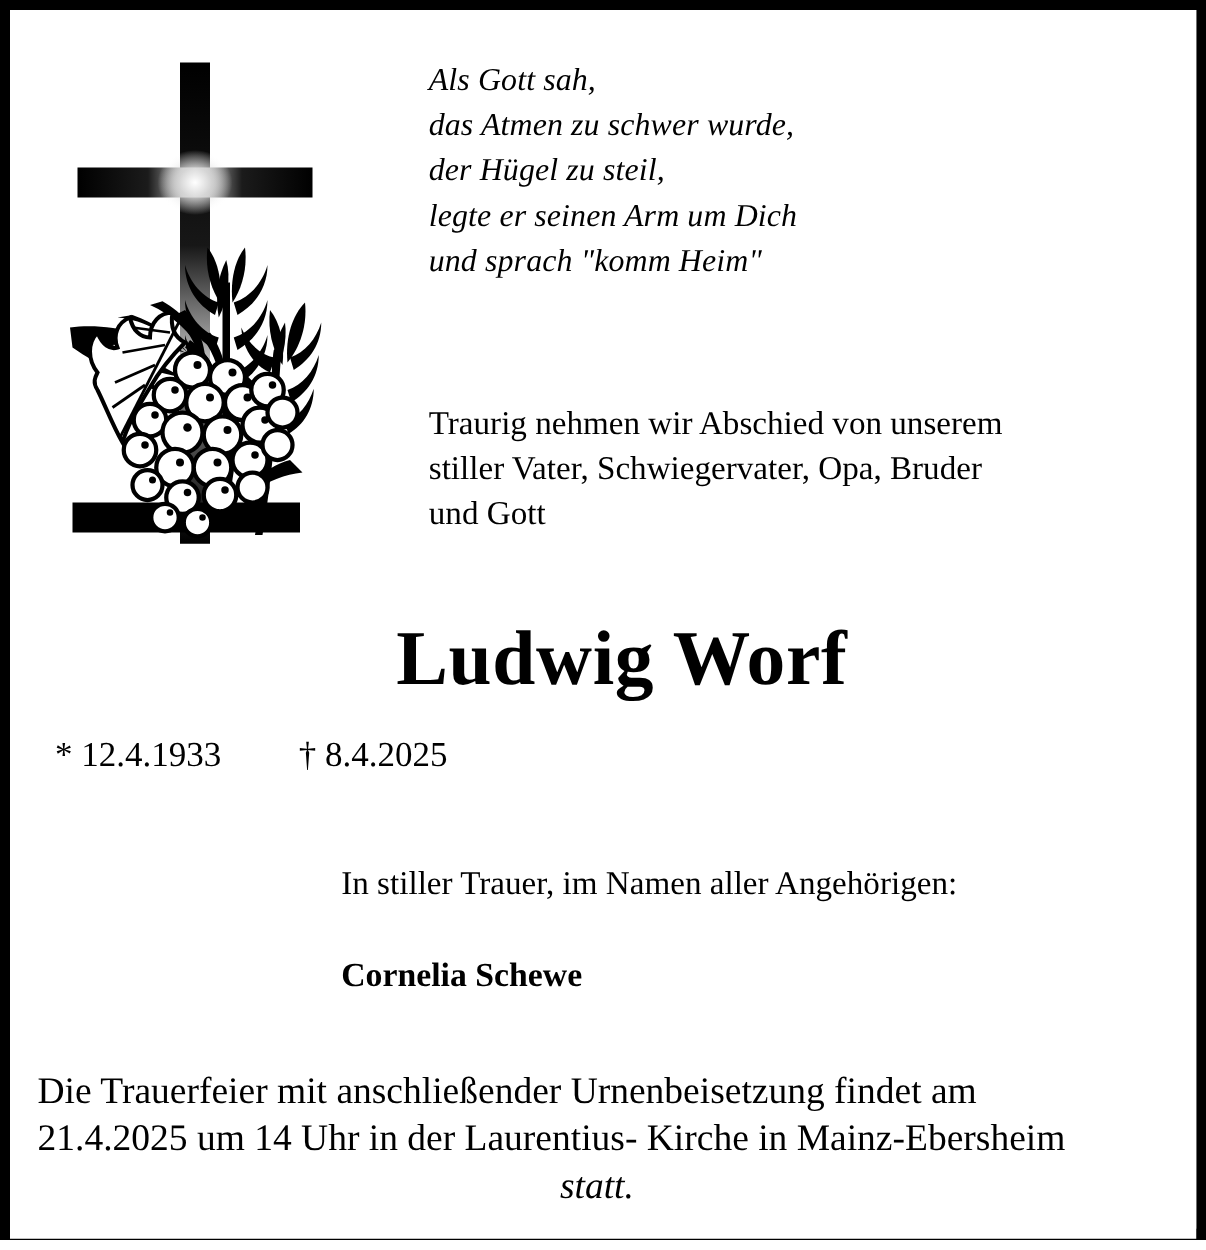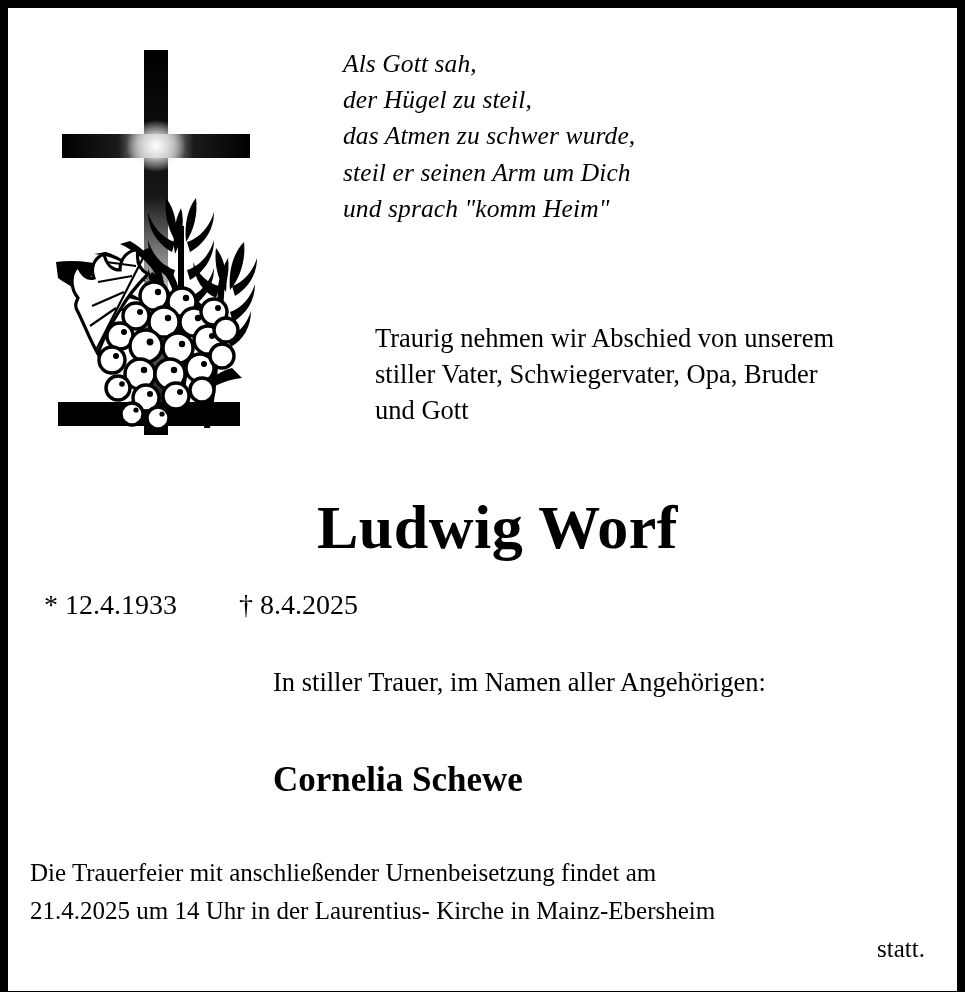--- a/index.html
+++ b/index.html
@@ -59,21 +59,20 @@
   #poem .line { white-space: pre; }
 
   
   #intro {
     position: absolute;
     left: 335px;
     top: 312px;
     width: 580px;
     font-size: 26.5px;
     line-height: 36px;
-    margin-left: 32px;
   }
   #intro .line { white-space: pre; }
 
   
   #deceased-name {
     position: absolute;
     left: 0;
     top: 486px;
     width: 949px;
     text-align: center;
@@ -96,47 +95,47 @@
     padding-left: 26px;
     box-sizing: border-box;
   }
   #dates .birth { margin-right: 62px; }
   #dates .sym { margin-right: 7px; }
 
   
   #mourning-line {
     position: absolute;
     left: 265px;
-    top: 657px;
+    top: 681px;
     font-size: 26.5px;
     line-height: 34px;
     font-family: Liberation Serif, serif;
   }
 
   
   #survivor {
     position: absolute;
     left: 265px;
     top: 755px;
-    font-size: 35px;
+    font-size: 27px;
     line-height: 34px;
     font-weight: bold;
   }
 
   
   #service {
     position: absolute;
     left: 22px;
     top: 846px;
     width: 895px;
-    font-size: 25px;
+    font-size: 30px;
     line-height: 38px;
     text-align: justify;
   }
-  #service .last { text-align: right; }
+  #service .last { text-align: center; font-style: italic; }
 </style>
 </head>
 <body>
 
 <div id="notice">
   <div id="canvas">
 
     <div id="emblem">
       <svg viewBox="0 0 240 415" xmlns="http://www.w3.org/2000/svg">
         <defs>
@@ -286,23 +285,23 @@
             <circle cx="144" cy="362" r="3"></circle>
             <circle cx="100" cy="380" r="2.6"></circle>
             <circle cx="126" cy="384" r="2.6"></circle>
           </g>
         </g>
       </svg>
     </div>
 
     <div id="poem">
       <div class="line">Als Gott sah,</div>
+      <div class="line">das Atmen zu schwer wurde,</div>
       <div class="line">der Hügel zu steil,</div>
-      <div class="line">das Atmen zu schwer wurde,</div>
-      <div class="line">steil er seinen Arm um Dich</div>
+      <div class="line">legte er seinen Arm um Dich</div>
       <div class="line">und sprach "komm Heim"</div>
     </div>
 
     <div id="intro">
       <div class="line">Traurig nehmen wir Abschied von unserem</div>
       <div class="line">stiller Vater, Schwiegervater, Opa, Bruder</div>
       <div class="line">und Gott</div>
     </div>
 
     <div id="deceased-name">Ludwig Worf</div>

